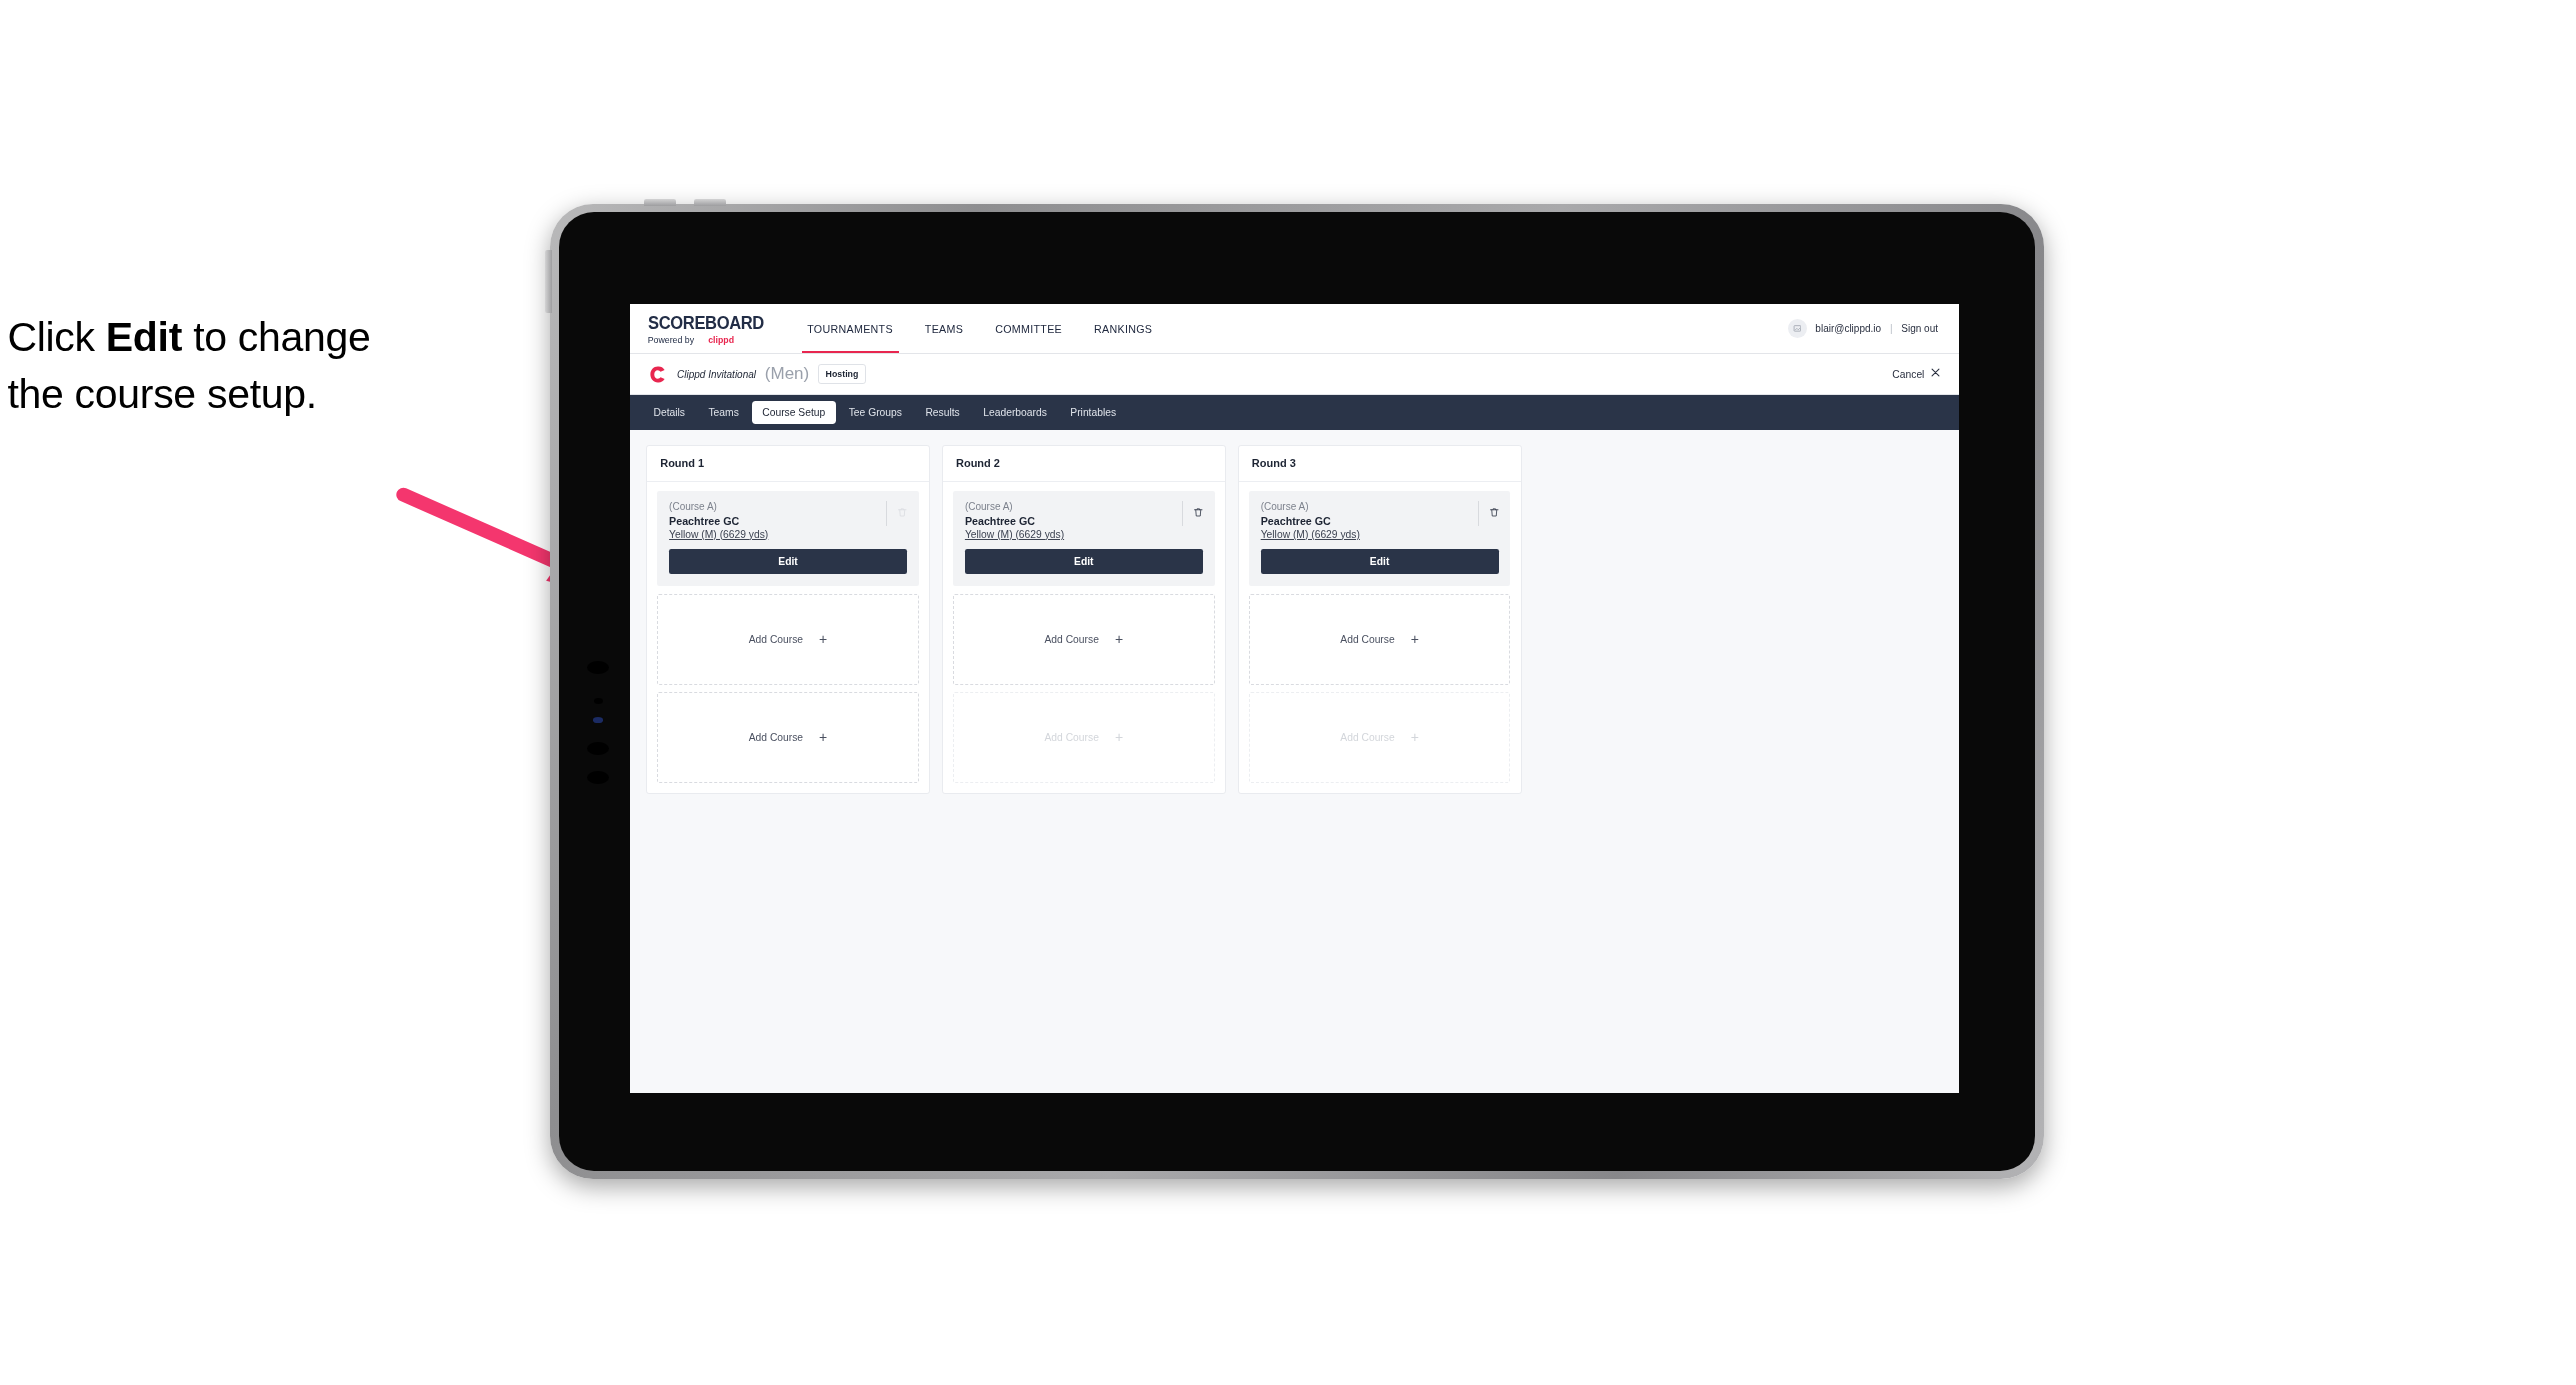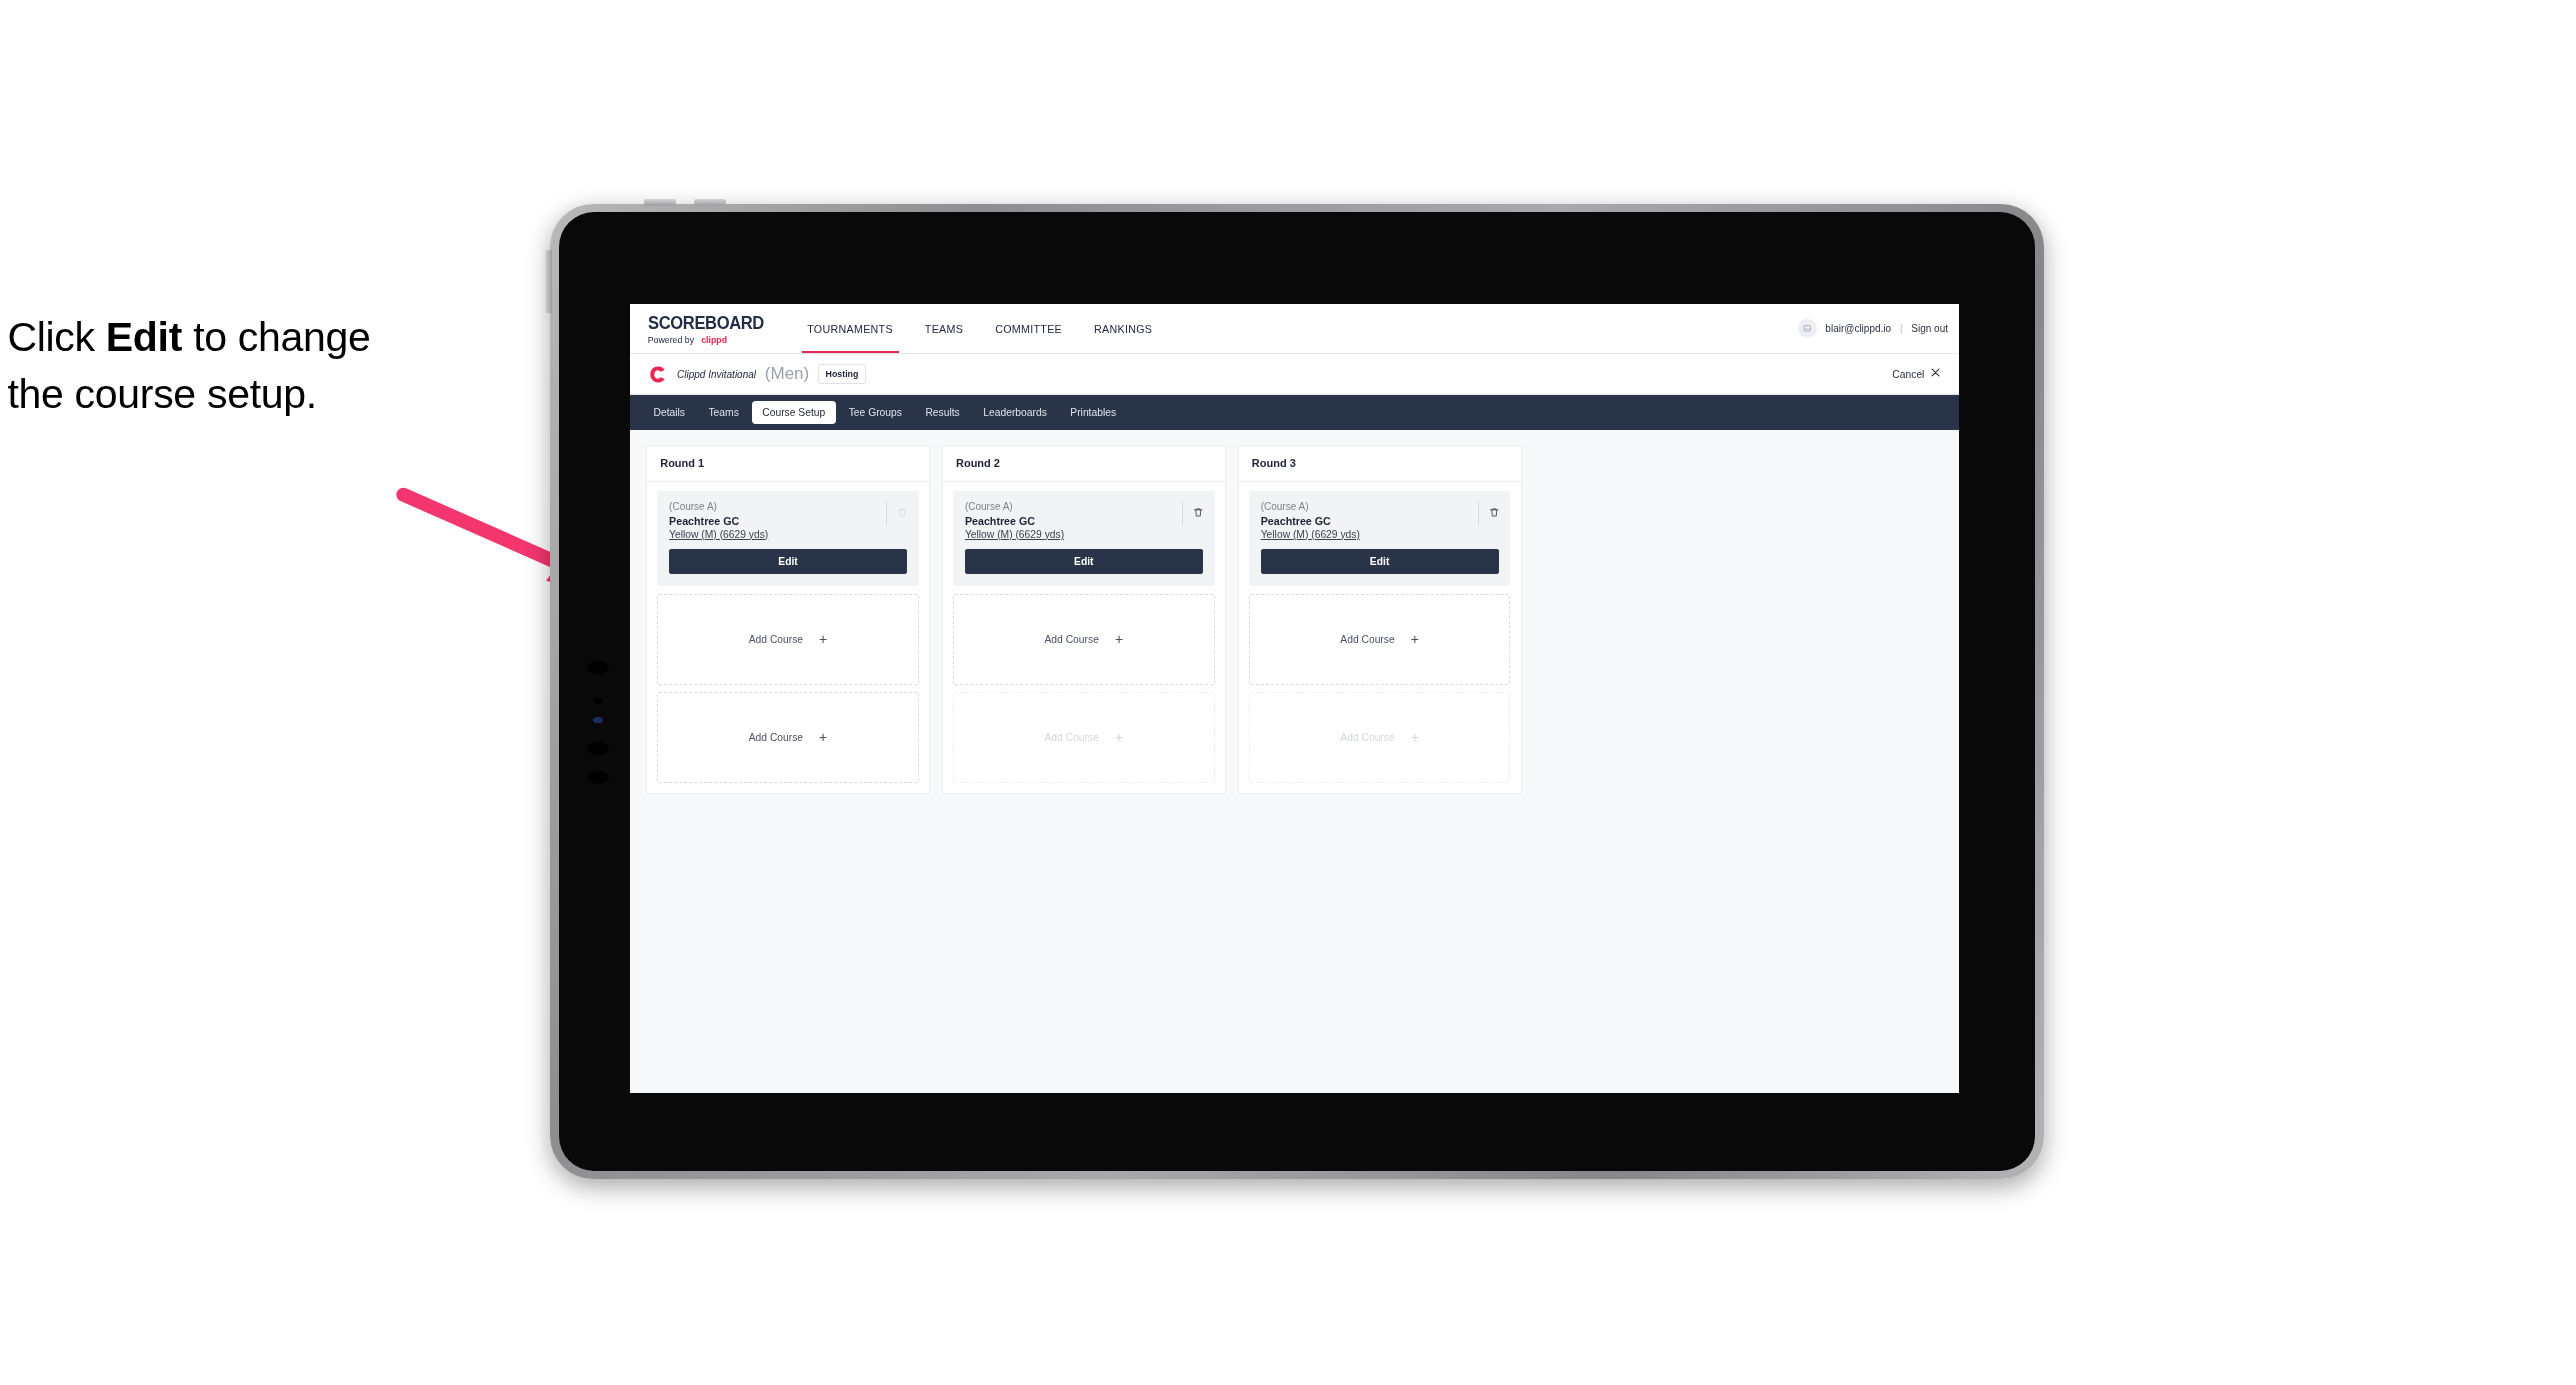--- a/index.html
+++ b/index.html
@@ -101,21 +101,21 @@
     font-family: "Liberation Sans Narrow","Liberation Sans", sans-serif;
     font-weight: 700;
     font-size: 18.4px;
     letter-spacing: -0.4px;
     color: #222d46;
     transform: scaleX(0.9);
     transform-origin: left center;
   }
   #brand-sub {
     font-size: 8.8px; color: #222d46; margin-top: 1.5px;
-    display: flex; gap: 7px; align-items: baseline;
+    display: flex; gap: 14px; align-items: baseline;
   }
   #brand-sub .clippd { color: #e8264f; font-weight: 700; }
 
   #topnav-links { display: flex; align-items: stretch; }
   .topnav-link {
     display: flex; align-items: center;
     padding: 0 16px;
     font-size: 10.7px;
     letter-spacing: 0.3px;
     color: #20293f;
@@ -124,21 +124,21 @@
   }
   .topnav-link.active::after {
     content: "";
     position: absolute; left: 10.3px; right: 10.3px; bottom: 0;
     height: 2.2px; background: #e8264f;
   }
 
   #topnav-right {
     margin-left: auto;
     display: flex; align-items: center; gap: 8.8px;
-    padding-right: 11px;
+    padding-right: 21px;
     font-size: 10px; color: #2a3040;
   }
   #avatar {
     width: 19px; height: 19px; border-radius: 50%;
     background: #eceef2;
     display:flex; align-items:center; justify-content:center;
     color:#9aa0ab; font-size: 8.8px;
   }
   #topnav-right .sep { color: #b9bec7; }
   #signout { cursor: pointer; }

